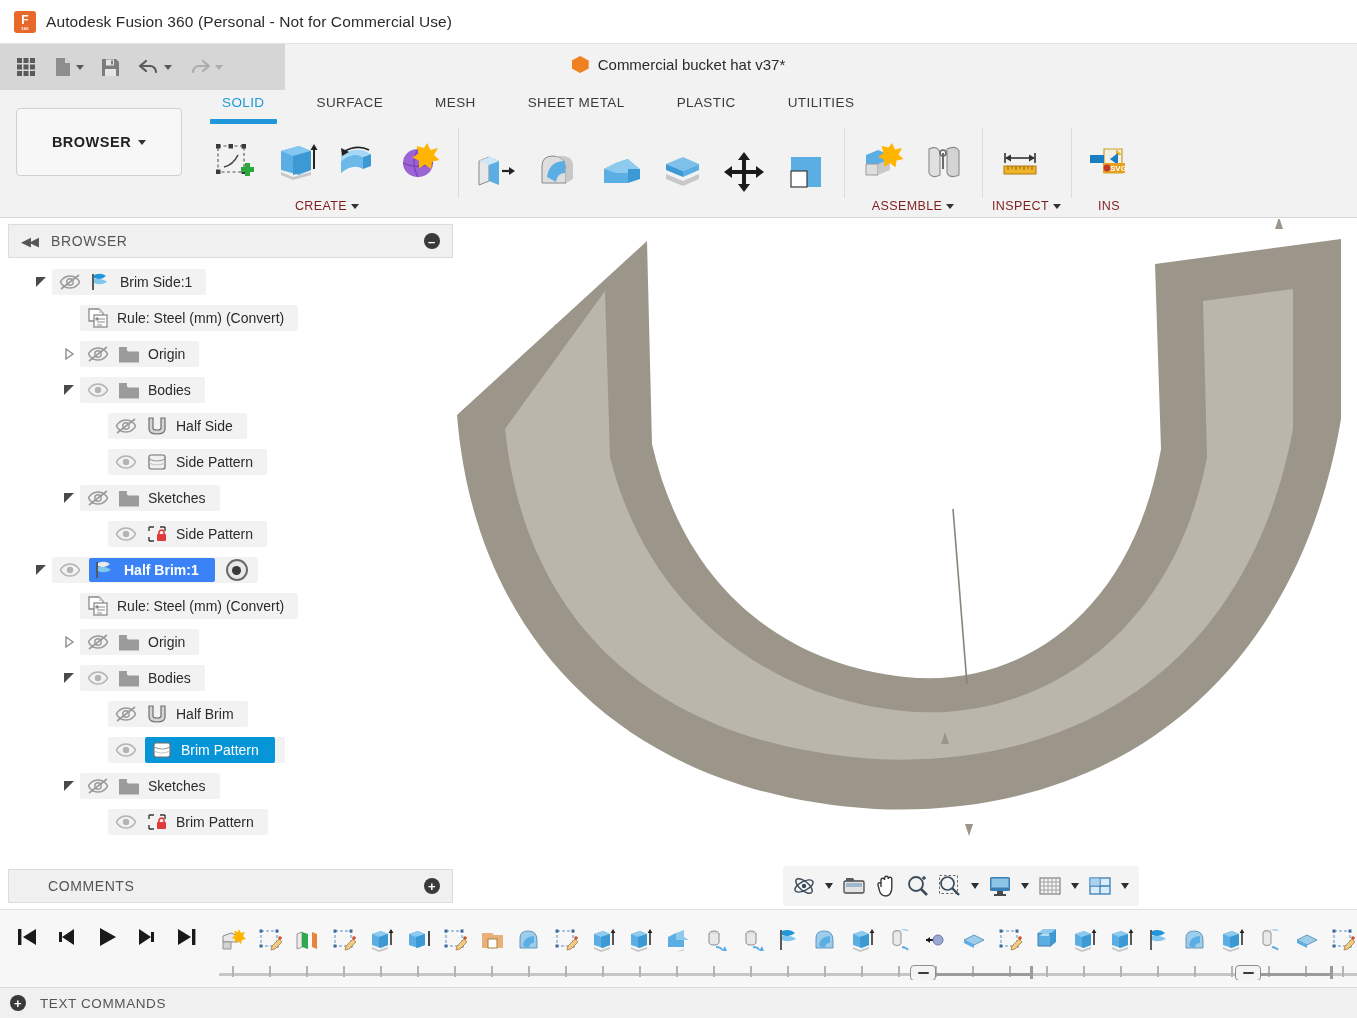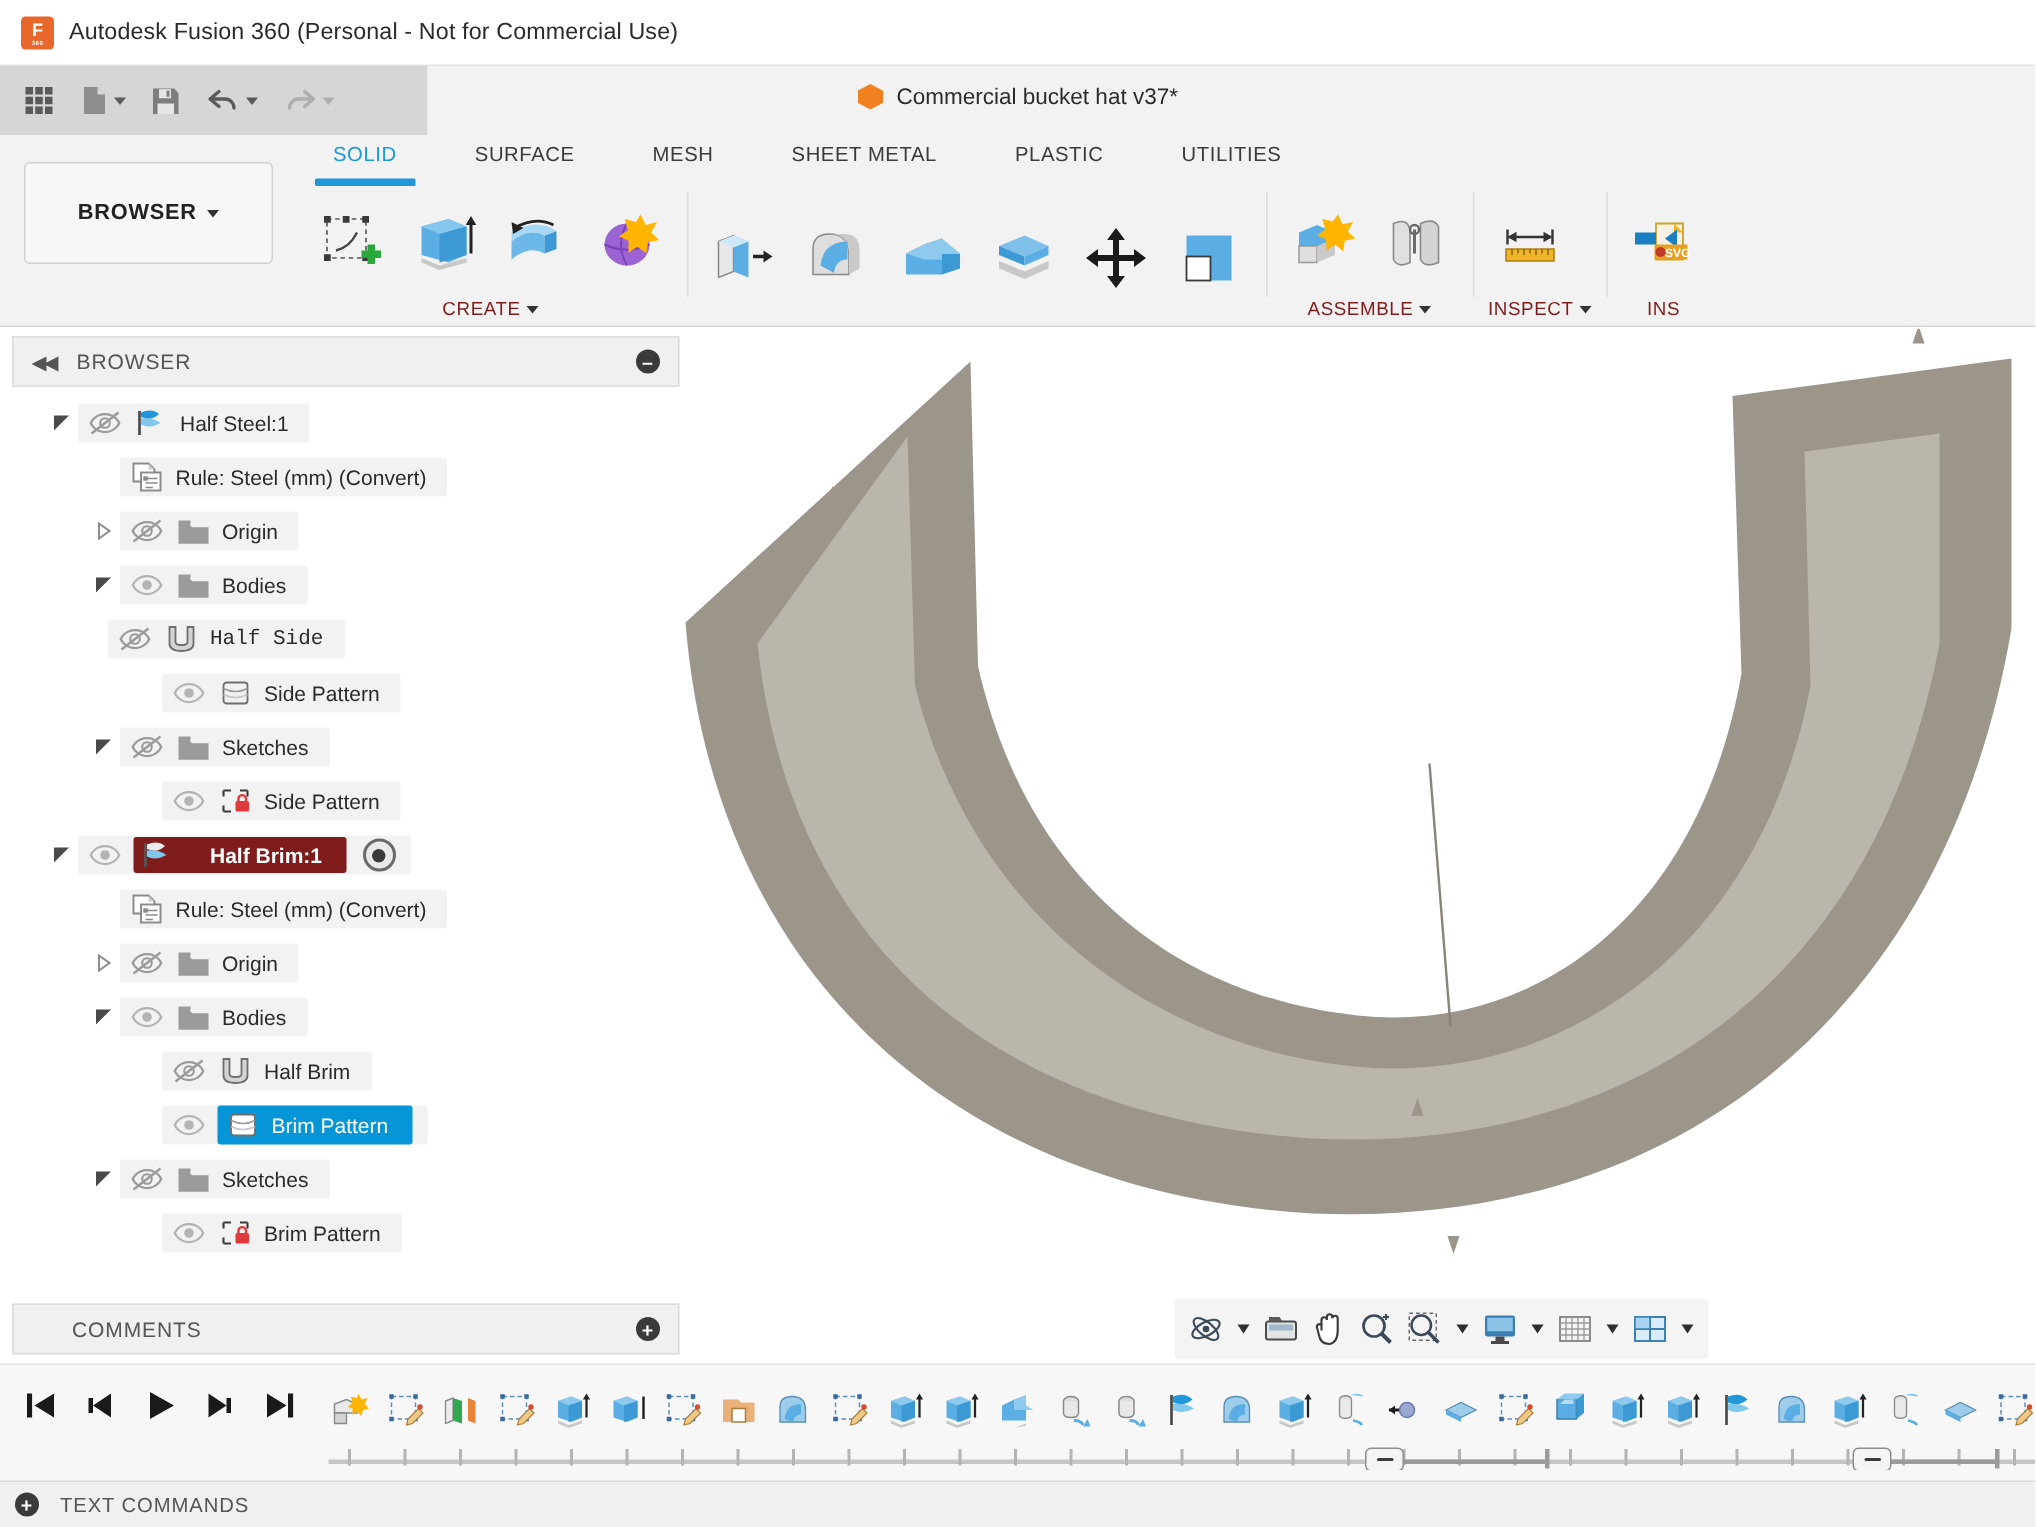--- a/index.html
+++ b/index.html
@@ -145,21 +145,21 @@
   }
   .row-pill {
     display:flex; align-items:center; gap:7px; height:26px;
     background:#f2f2f2; border-radius:2px; padding:0 10px 0 6px;
   }
   .eye { width:24px; display:flex; align-items:center; justify-content:center; cursor:pointer; }
   .node-icon { width:24px; display:flex; align-items:center; justify-content:center; }
   .node-label { font-size:14px; color:#2b2b2b; white-space:nowrap; padding-right:4px; }
 
   .name-chip-active {
-    display:flex; align-items:center; gap:23px; background:#7f1d1d;
+    display:flex; align-items:center; gap:7px; background:#3b82f6;
     border-radius:2px; padding:2px 12px 2px 4px;
   }
   .name-chip-active .node-label { color:#fff; font-weight:bold; }
   .name-chip-blue {
     display:flex; align-items:center; gap:7px; background:#0696d7;
     border-radius:2px; padding:3px 12px 3px 5px;
   }
   .name-chip-blue .node-label { color:#ffffff; }
   .radio-act {
     width:22px;height:22px;border-radius:50%;border:2px solid #6a6a6a;background:#e9e9e9;
@@ -553,21 +553,21 @@
               <path d="M2 16 L20 2" stroke="#9a9a9a" stroke-width="1.6"></path>
             </svg>
           </div>
           <div class="node-icon">
             <svg width="24" height="20" viewBox="0 0 24 20">
               <path d="M4 2 L4 18" stroke="#4a4a4a" stroke-width="1.8"></path>
               <path d="M5 3 q7 -3 12 1 q-5 5 -12 2 z" fill="#2196d8"></path>
               <path d="M5 7 q8 -1 13 3 q-7 4 -13 1 z" fill="#7fc7ec"></path>
             </svg>
           </div>
-          <div class="node-label">Half Steel:1</div>
+          <div class="node-label">Brim Side:1</div>
         </div>
       </div>
       <div class="row" style="padding-left: 58px;">
         <div class="expander"></div>
         <div class="row-pill">
           <div class="node-icon">
             <svg width="22" height="21" viewBox="0 0 22 21">
               <path d="M2 1 h10 l4 4 v8 h-14 z" fill="#fff" stroke="#8a8a8a" stroke-width="1.3"></path>
               <path d="M12 1 v4 h4 z" fill="#cfcfcf"></path>
               <rect x="7" y="7" width="13" height="12" fill="#fff" stroke="#8a8a8a" stroke-width="1.3"></rect>
@@ -618,21 +618,21 @@
           </div>
           <div class="node-icon">
             <svg width="22" height="19" viewBox="0 0 22 19">
               <path d="M1 4 h7 l2 2.5 h11 v11 h-20 z" fill="#9b9b9b"></path>
               <rect x="1" y="2" width="8" height="2.5" fill="#9b9b9b"></rect>
             </svg>
           </div>
           <div class="node-label">Bodies</div>
         </div>
       </div>
-      <div class="row" style="padding-left: 50px; font-family: Liberation Mono, monospace;">
+      <div class="row" style="padding-left: 86px;">
         <div class="expander"></div>
         <div class="row-pill">
           <div class="eye">
             <svg width="22" height="18" viewBox="0 0 22 18">
               <path d="M11 3 C4 3 1.5 9 1.5 9 C1.5 9 4 15 11 15 C18 15 20.5 9 20.5 9 C20.5 9 18 3 11 3 Z" fill="none" stroke="#9a9a9a" stroke-width="1.5"></path>
               <circle cx="11" cy="9" r="3.2" fill="none" stroke="#9a9a9a" stroke-width="1.4"></circle>
               <path d="M2 16 L20 2" stroke="#9a9a9a" stroke-width="1.6"></path>
             </svg>
           </div>
           <div class="node-icon">

